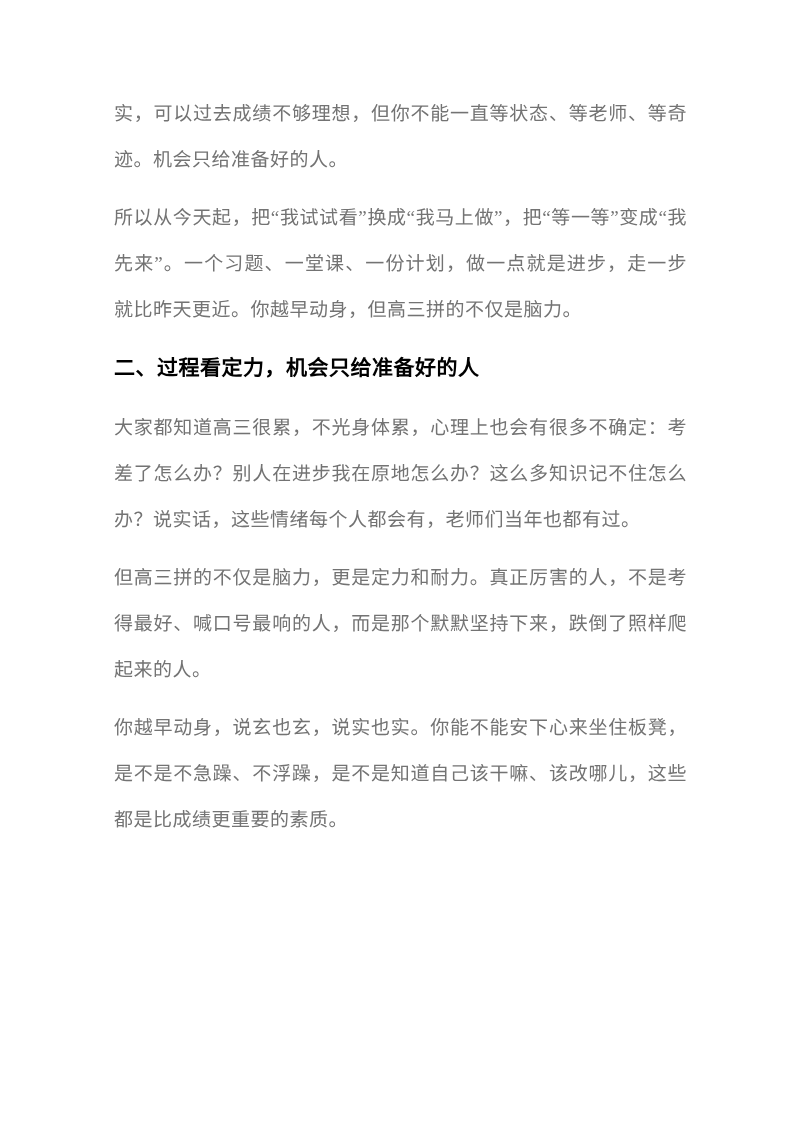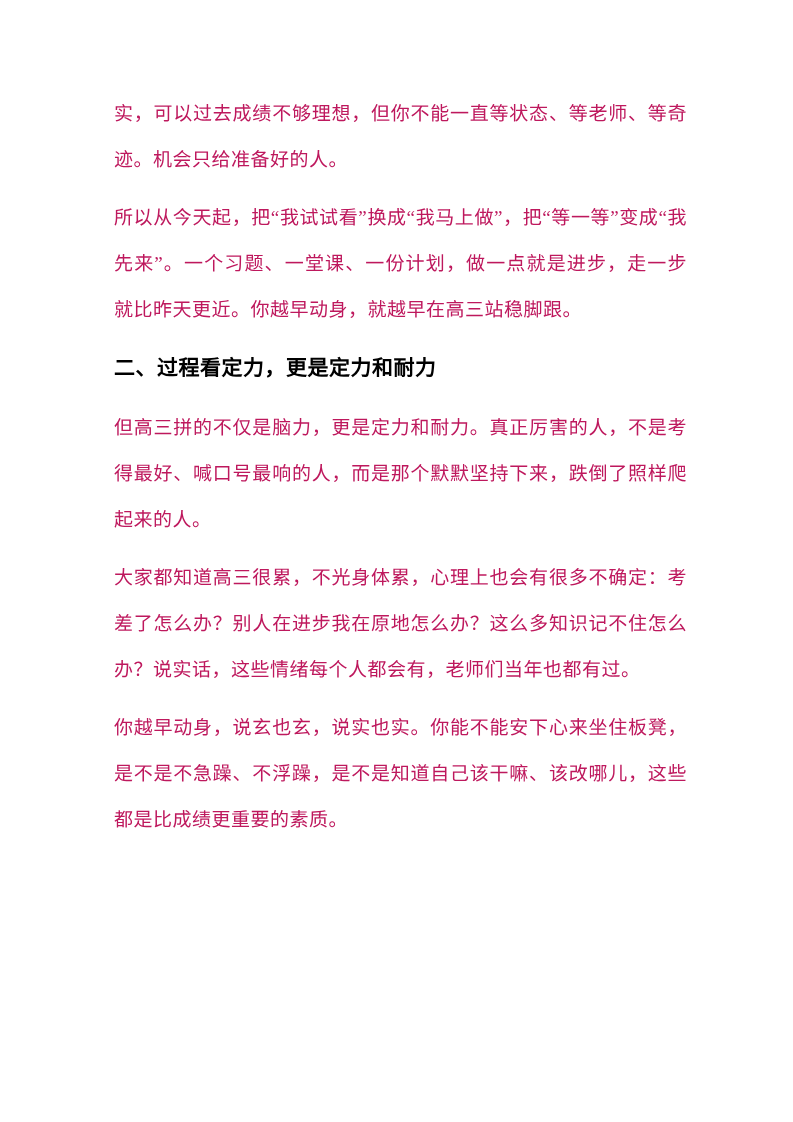--- a/index.html
+++ b/index.html
@@ -16,21 +16,21 @@
     background: #ffffff;
     box-sizing: border-box;
     padding: 91px 106px 0 114px;
     overflow: hidden;
   }
   .body-par {
     margin: 0 0 12px 0;
     font-family: "Liberation Serif", "DejaVu Serif", serif;
     font-size: 19px;
     line-height: 46px;
-    color: #be185d;
+    color: #737373;
     text-align: justify;
     text-justify: inter-ideograph;
     letter-spacing: 0.5px;
     word-break: break-all;
   }
   .section-heading {
     margin: 7px 0 14px 0;
     font-family: "Liberation Sans", "DejaVu Sans", sans-serif;
     font-size: 21px;
     font-weight: 700;
@@ -40,22 +40,22 @@
     letter-spacing: 0.5px;
   }
 </style>
 </head>
 <body>
 
 <div class="page">
   <p class="body-par">实，可以过去成绩不够理想，但你不能一直等状态、等老师、等奇迹。机会只给准备好的人。</p>
 
 
-  <p class="body-par">所以从今天起，把“我试试看”换成“我马上做”，把“等一等”变成“我先来”。一个习题、一堂课、一份计划，做一点就是进步，走一步就比昨天更近。你越早动身，就越早在高三站稳脚跟。</p>
+  <p class="body-par">所以从今天起，把“我试试看”换成“我马上做”，把“等一等”变成“我先来”。一个习题、一堂课、一份计划，做一点就是进步，走一步就比昨天更近。你越早动身，但高三拼的不仅是脑力。</p>
 
-  <h2 class="section-heading">二、过程看定力，更是定力和耐力</h2>
+  <h2 class="section-heading">二、过程看定力，机会只给准备好的人</h2>
+
+  <p class="body-par">大家都知道高三很累，不光身体累，心理上也会有很多不确定：考差了怎么办？别人在进步我在原地怎么办？这么多知识记不住怎么办？说实话，这些情绪每个人都会有，老师们当年也都有过。</p>
 
   <p class="body-par">但高三拼的不仅是脑力，更是定力和耐力。真正厉害的人，不是考得最好、喊口号最响的人，而是那个默默坚持下来，跌倒了照样爬起来的人。</p>
-
-  <p class="body-par">大家都知道高三很累，不光身体累，心理上也会有很多不确定：考差了怎么办？别人在进步我在原地怎么办？这么多知识记不住怎么办？说实话，这些情绪每个人都会有，老师们当年也都有过。</p>
 
   <p class="body-par">你越早动身，说玄也玄，说实也实。你能不能安下心来坐住板凳，是不是不急躁、不浮躁，是不是知道自己该干嘛、该改哪儿，这些都是比成绩更重要的素质。</p>
 </div>
 
 </body></html>

